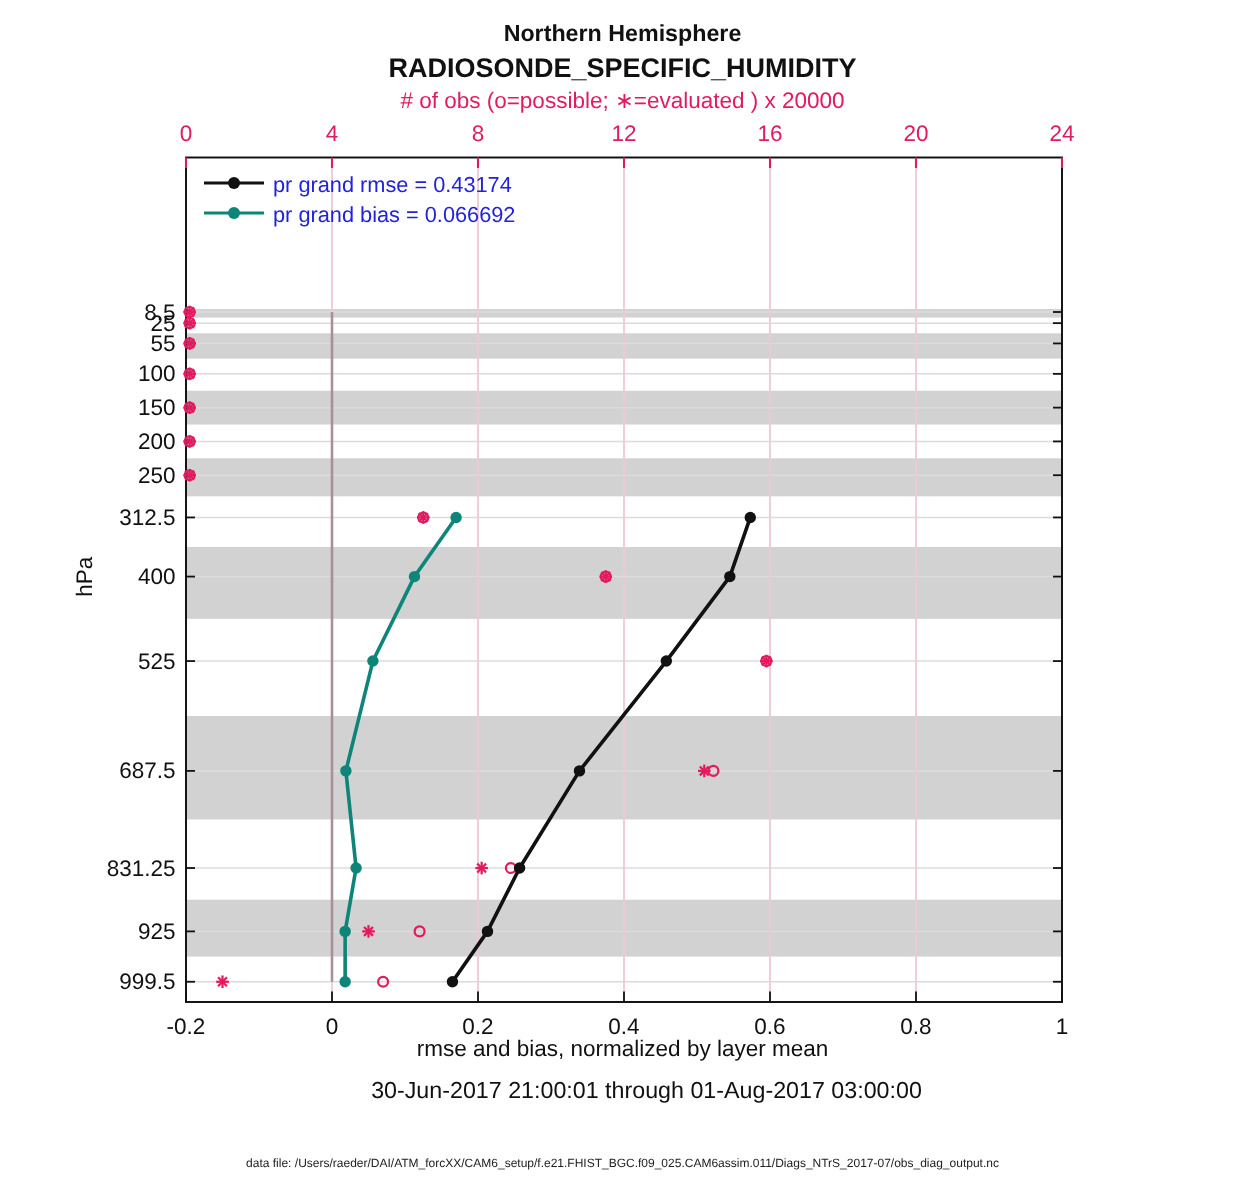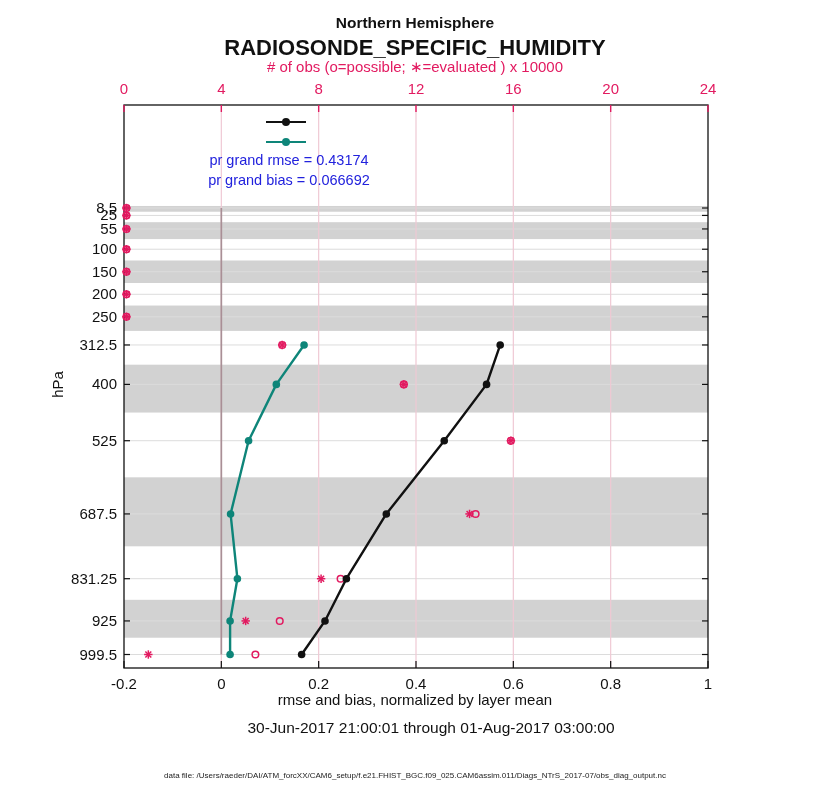--- a/index.html
+++ b/index.html
@@ -2,43 +2,43 @@
 <html><head>
 <meta charset="utf-8">
 <style>
   html,body{margin:0;padding:0;background:#ffffff;}
   #canvas{
     position:relative;width:830px;height:800px;background:#ffffff;overflow:hidden;
     font-family:"Liberation Sans","DejaVu Sans",sans-serif;
   }
   .abs{position:absolute;}
   .title1{left:0;top:14px;width:830px;text-align:center;font-size:15.5px;font-weight:bold;color:#111;}
-  .title2{left:0;top:35px;width:830px;text-align:center;font-size:22px;font-weight:bold;color:#111;}
+  .title2{left:0;top:35px;width:830px;text-align:center;font-size:18px;font-weight:bold;color:#111;}
   .obslabel{left:0;top:58px;width:830px;text-align:center;font-size:15px;font-weight:500;}
   .xlabel{left:0;top:691px;width:830px;text-align:center;font-size:15px;color:#111;}
   .dates{left:0;top:719px;width:830px;text-align:center;font-size:15.5px;color:#111;padding-left:16px;}
   .datafile{left:0;top:771px;width:830px;text-align:center;font-size:8px;color:#222;}
   .ylabel{left:30px;top:376px;width:54px;text-align:center;font-size:15px;color:#111;
           transform:rotate(-90deg);transform-origin:center center;}
   #legend{left:136px;top:112px;width:300px;}
-  .leg-row{display:flex;align-items:center;height:20px;flex-direction:column;}
+  .leg-row{display:flex;align-items:flex-end;height:20px;}
   .leg-sample{position:relative;width:40px;height:20px;flex:0 0 40px;}
   .leg-line{position:absolute;left:0;top:9px;width:40px;height:2.4px;}
   .leg-dot{position:absolute;left:16px;top:6px;width:8px;height:8px;border-radius:50%;}
   .leg-text{margin-left:6px;font-size:14.5px;white-space:nowrap;}
   svg text{font-family:"Liberation Sans","DejaVu Sans",sans-serif;}
 </style>
 </head>
 <body>
 
 <div id="canvas">
 
   <div class="abs title1">Northern Hemisphere</div>
   <div class="abs title2">RADIOSONDE_SPECIFIC_HUMIDITY</div>
-  <div class="abs obslabel" id="obslabel" style="color: rgb(226, 26, 96);"># of obs (o=possible; ∗=evaluated ) x 10000</div>
+  <div class="abs obslabel" id="obslabel" style="color: rgb(226, 26, 96);"># of obs (o=possible; ∗=evaluated ) x 20000</div>
 
   <div class="abs ylabel">hPa</div>
 
   <svg id="plot" class="abs" width="830" height="800" viewBox="0 0 830 800" style="left:0;top:0;">
       <g>
         <rect x="124" y="205.97250252270433" width="584" height="5.744576185671036" fill="#d2d2d2"></rect>
         <rect x="124" y="222.19248234106962" width="584" height="16.895812310797197" fill="#d2d2d2"></rect>
         <rect x="124" y="260.4896569122099" width="584" height="22.52774974772956" fill="#d2d2d2"></rect>
         <rect x="124" y="305.545156407669" width="584" height="25.343718466195753" fill="#d2d2d2"></rect>
         <rect x="124" y="364.6804994954591" width="584" height="47.87146821392537" fill="#d2d2d2"></rect>

